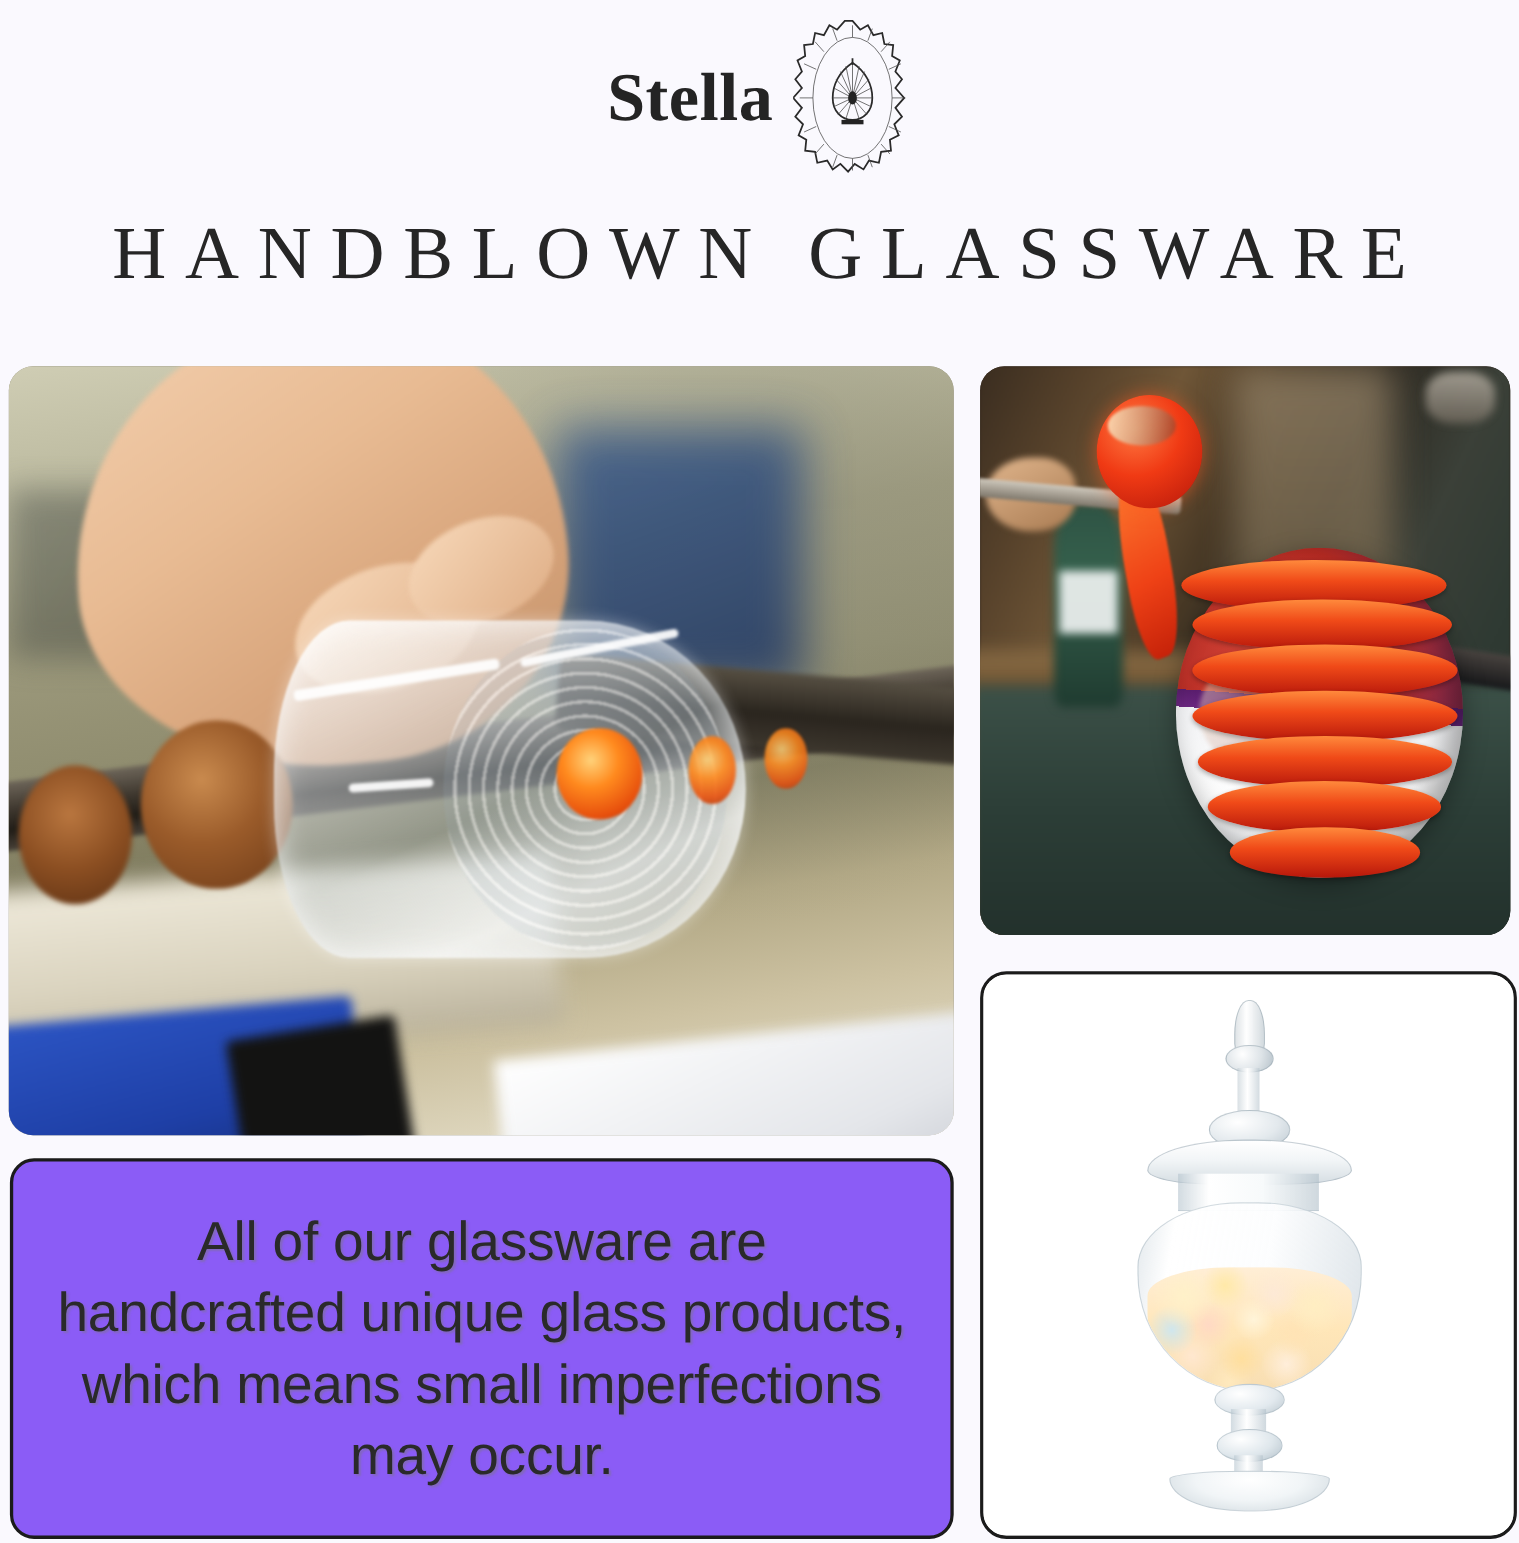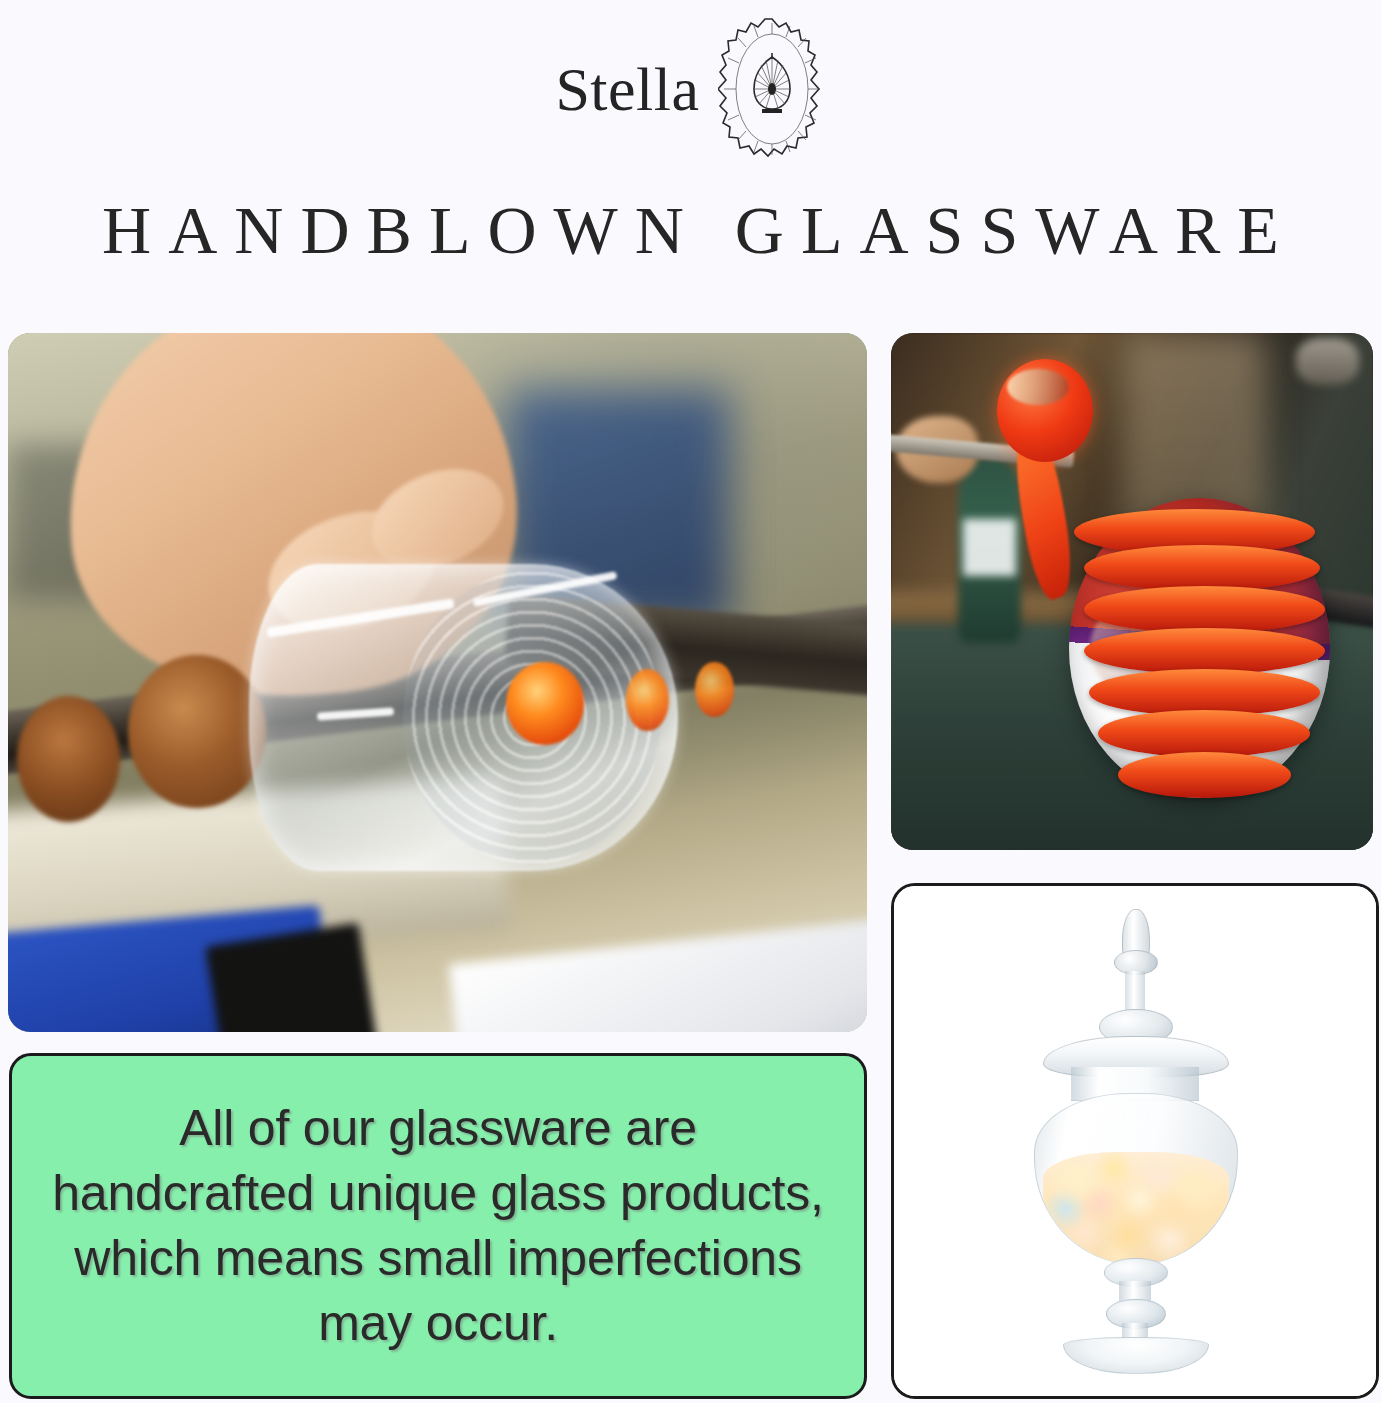--- a/index.html
+++ b/index.html
@@ -28,21 +28,21 @@
     gap: 0px;
   }
   .brand-word {
     font-family: "Liberation Serif", serif;
     font-size: 62px;
     font-weight: 400;
     color: #242424;
     letter-spacing: 0.5px;
     line-height: 1;
   }
-  .brand-word.left  { padding-right: 18px; }
+  .brand-word.left  { padding-right: 18px; font-weight: bold; }
   .brand-word.right { padding-left: 18px; }
 
   .brand-emblem {
     width: 108px;
     height: 148px;
     flex: none;
     position: relative;
   }
   .brand-emblem svg { display: block; width: 100%; height: 100%; }
 
@@ -95,21 +95,21 @@
     background: #ffffff;
     border: 3px solid #1b1b1b;
     border-radius: 24px;
   }
   
   #panel-caption {
     left: 9px;
     top: 1053px;
     width: 852px;
     height: 340px;
-    background: #86efac;
+    background: #8b5cf6;
     border: 3px solid #1b1b1b;
     border-radius: 22px;
     display: flex;
     align-items: center;
     justify-content: center;
     overflow: hidden;
   }
   .caption-text {
     font-family: "Liberation Sans", sans-serif;
     font-size: 50px;

